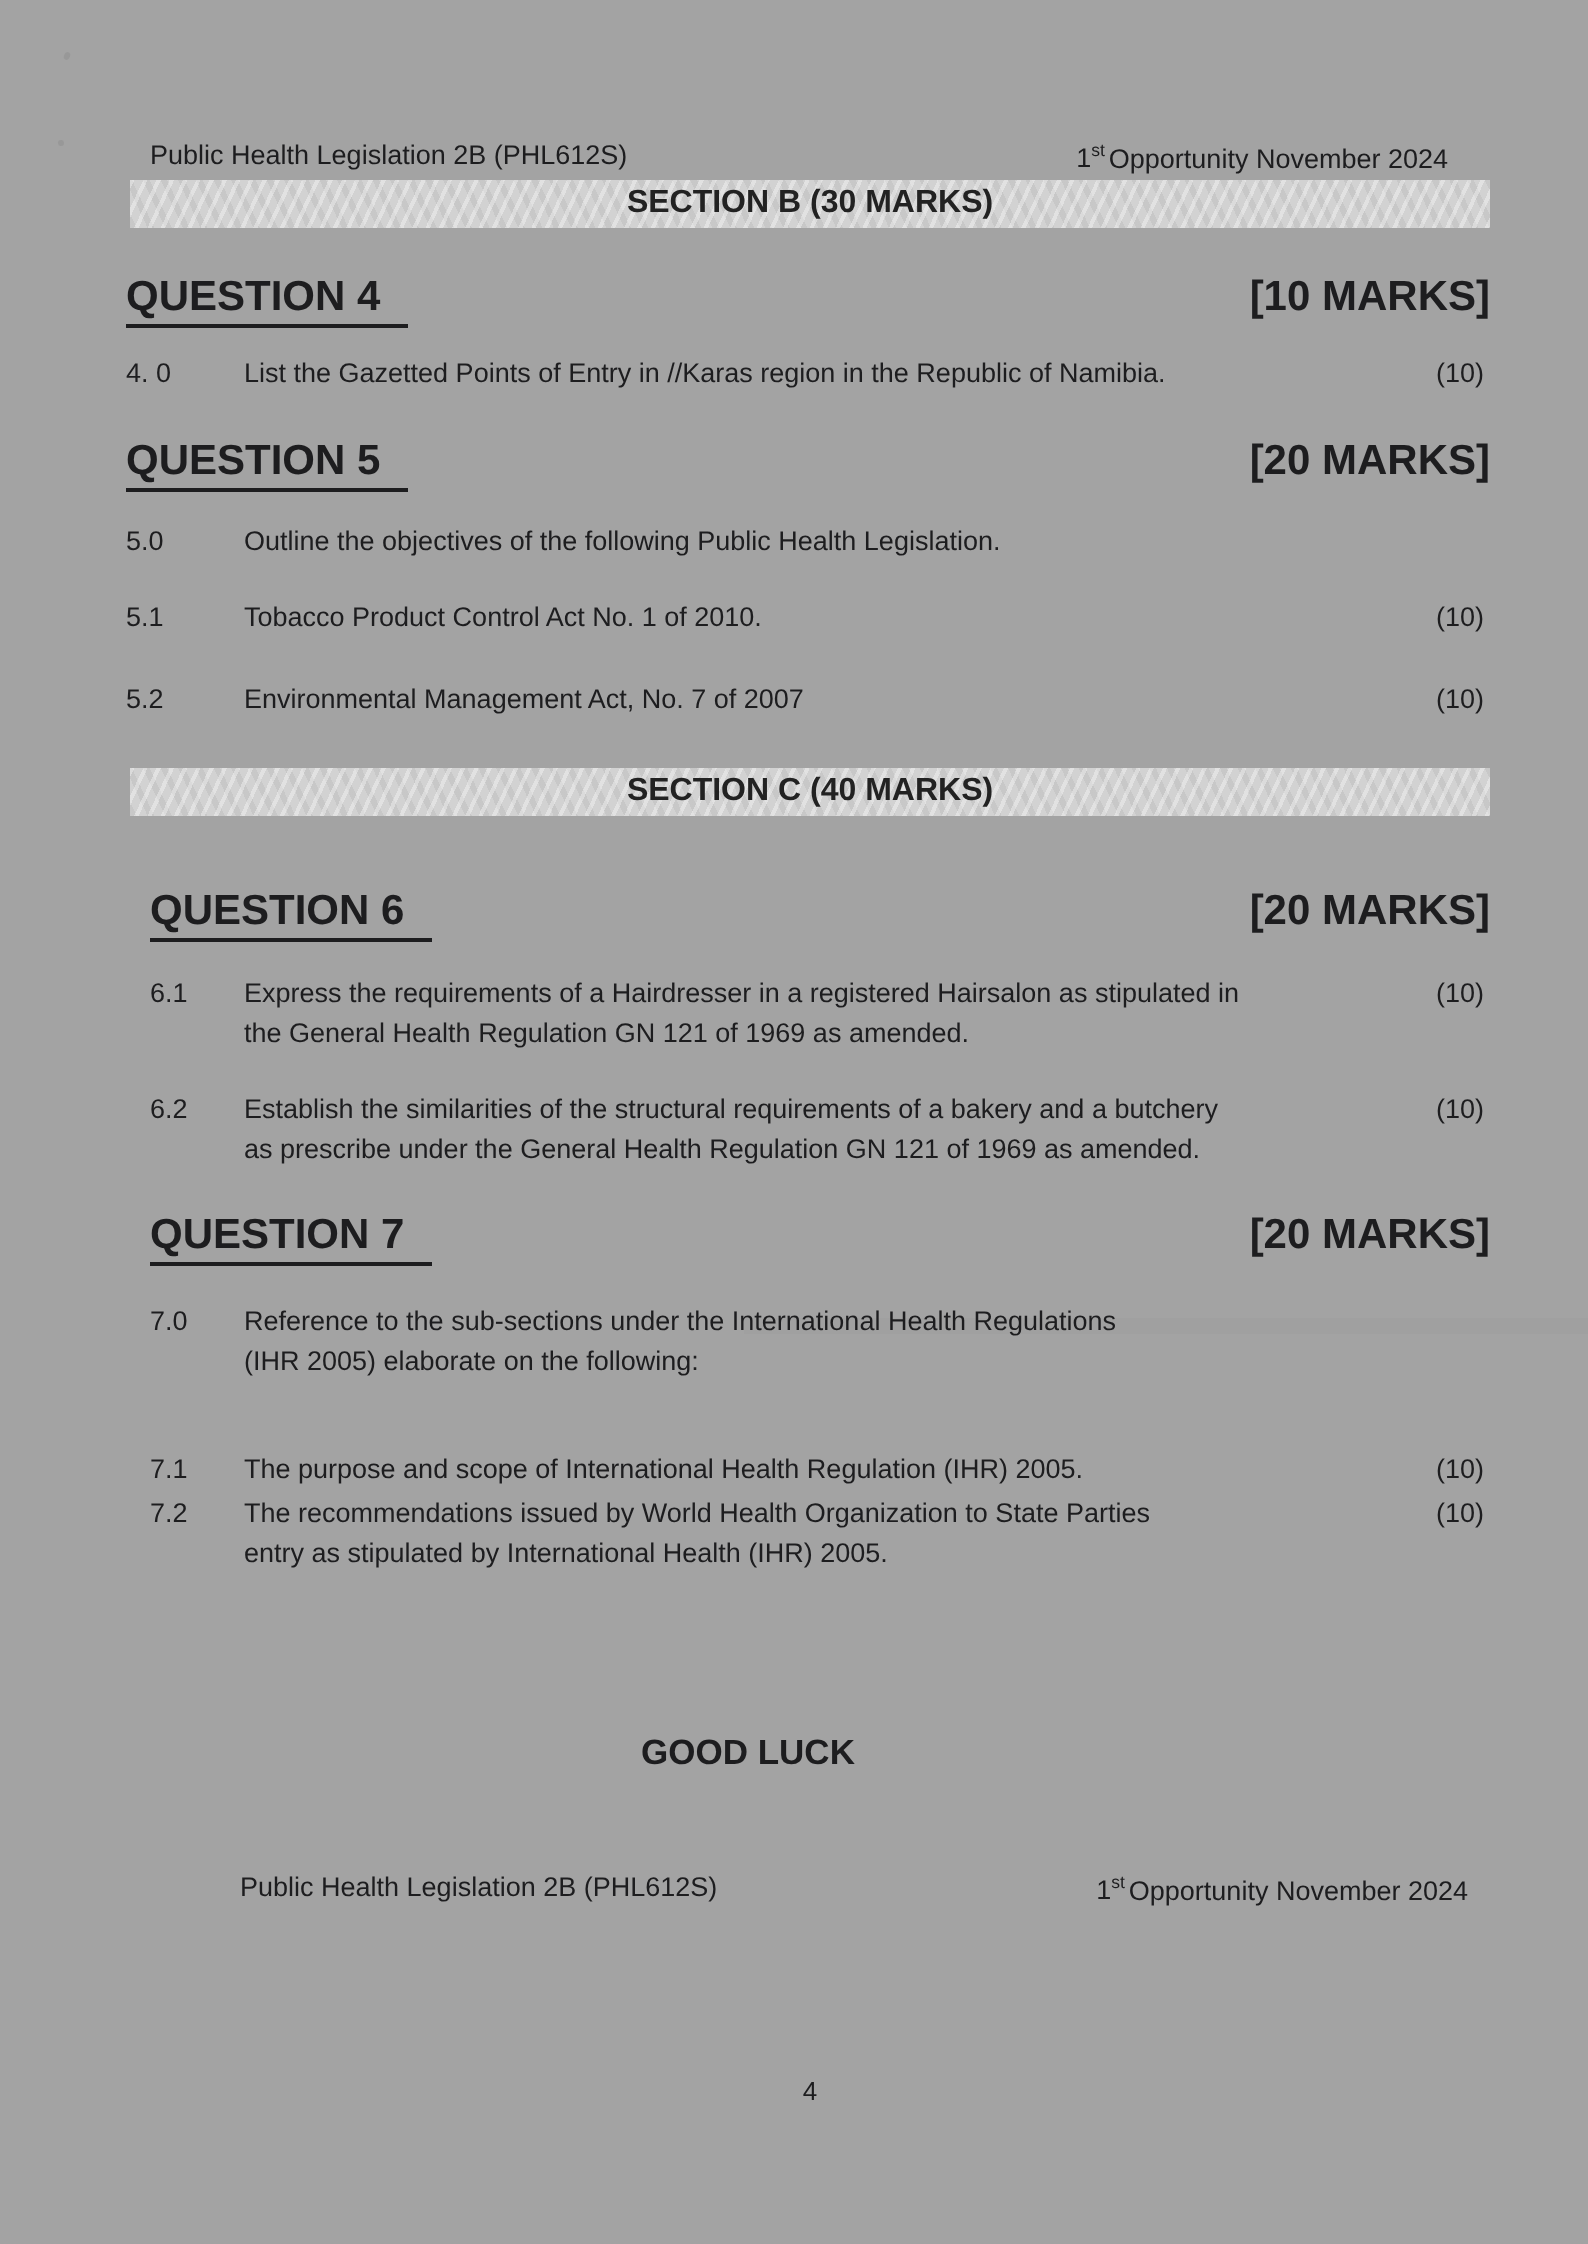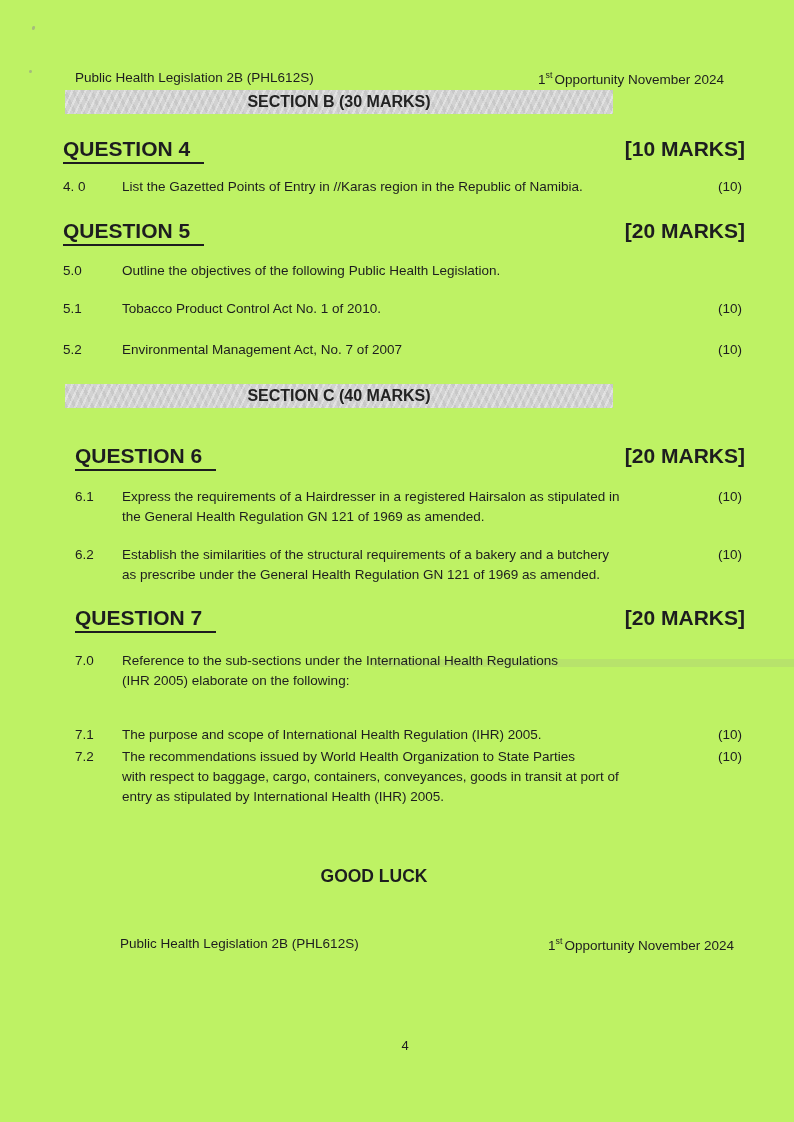--- a/index.html
+++ b/index.html
@@ -1,38 +1,38 @@
 <!DOCTYPE html>
 <html><head>
 <meta charset="utf-8">
 <style>
   html,body{margin:0;padding:0;background:#e9e9e9;}
   .page{
     position:relative;
     width:794px;height:1122px;
     margin:0 auto;
-    background:#bef264;
+    background:#a3a3a3;
     font-family:"Liberation Sans", sans-serif;
     color:#1d1d1f;
     font-size:13.5px;
     overflow:hidden;
   }
   
   .speck{position:absolute;background:#8f8f8f;opacity:.55;border-radius:50%;}
   .speck.s1{top:26px;left:32px;width:3px;height:4px;transform:rotate(20deg);}
   .speck.s2{top:70px;left:29px;width:3px;height:3px;transform:rotate(-15deg);}
   .streak{position:absolute;top:659px;left:372px;right:0;height:8px;background:rgba(150,150,150,.16);}
   
   .hdr{position:absolute;top:70px;left:75px;right:70px;display:flex;justify-content:space-between;}
   .ftr{position:absolute;top:936px;left:120px;right:60px;display:flex;justify-content:space-between;}
   .sup{vertical-align:super;font-size:0.65em;}
   .opp-rest{margin-left:2px;}
   
   .banner{
-    position:absolute;left:65px;width:548px;height:24px;
+    position:absolute;left:65px;width:680px;height:24px;
     background:#d2d2d2;
     background-image:
       repeating-linear-gradient(115deg, rgba(255,255,255,.35) 0 2px, rgba(0,0,0,0) 2px 6px),
       repeating-linear-gradient(65deg, rgba(110,110,110,.10) 0 3px, rgba(0,0,0,0) 3px 8px);
     text-align:center;line-height:24px;
     font-weight:bold;font-size:16px;color:#222;
   }
   .banner.b{top:90px;}
   .banner.c{top:384px;}
   
@@ -157,21 +157,20 @@
     <span class="textcol">
       <span class="line">The purpose and scope of International Health Regulation (IHR) 2005.</span>
     </span>
     <span class="marks">(10)</span>
   </div>
 
   <div class="item indent p-i72">
     <span class="num">7.2</span>
     <span class="textcol">
       <span class="line">The recommendations issued by World Health Organization to State Parties</span>
-      <span class="line">with respect to baggage, cargo, containers, conveyances, goods in transit at port of</span>
       <span class="line">entry as stipulated by International Health (IHR) 2005.</span>
     </span>
     <span class="marks">(10)</span>
   </div>
 
   <div class="goodluck">GOOD LUCK</div>
 
   <div class="ftr">
     <span>Public Health Legislation 2B (PHL612S)</span>
     <span><span>1</span><span class="sup">st</span><span class="opp-rest">Opportunity November 2024</span></span>

